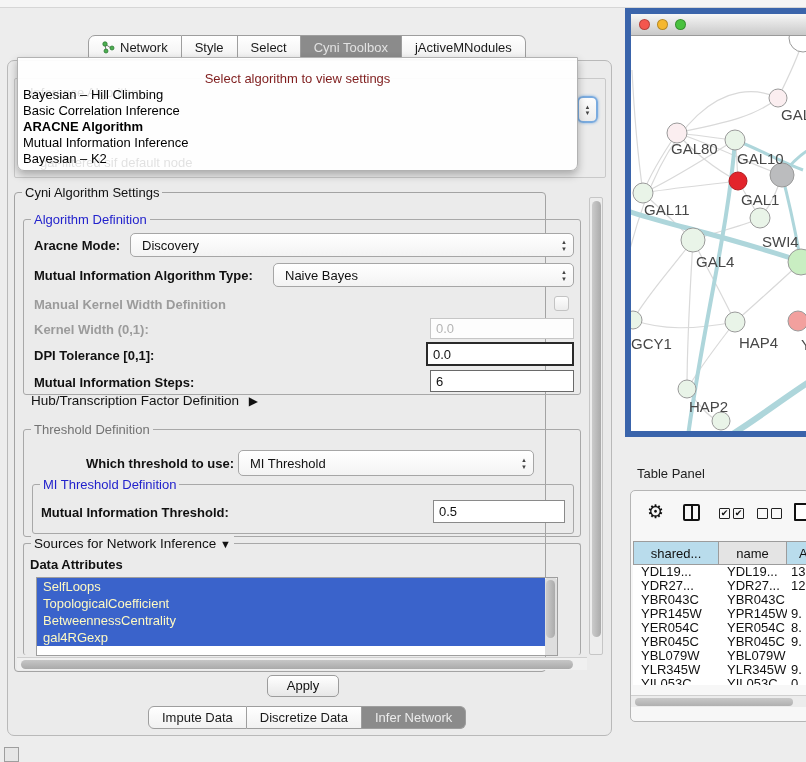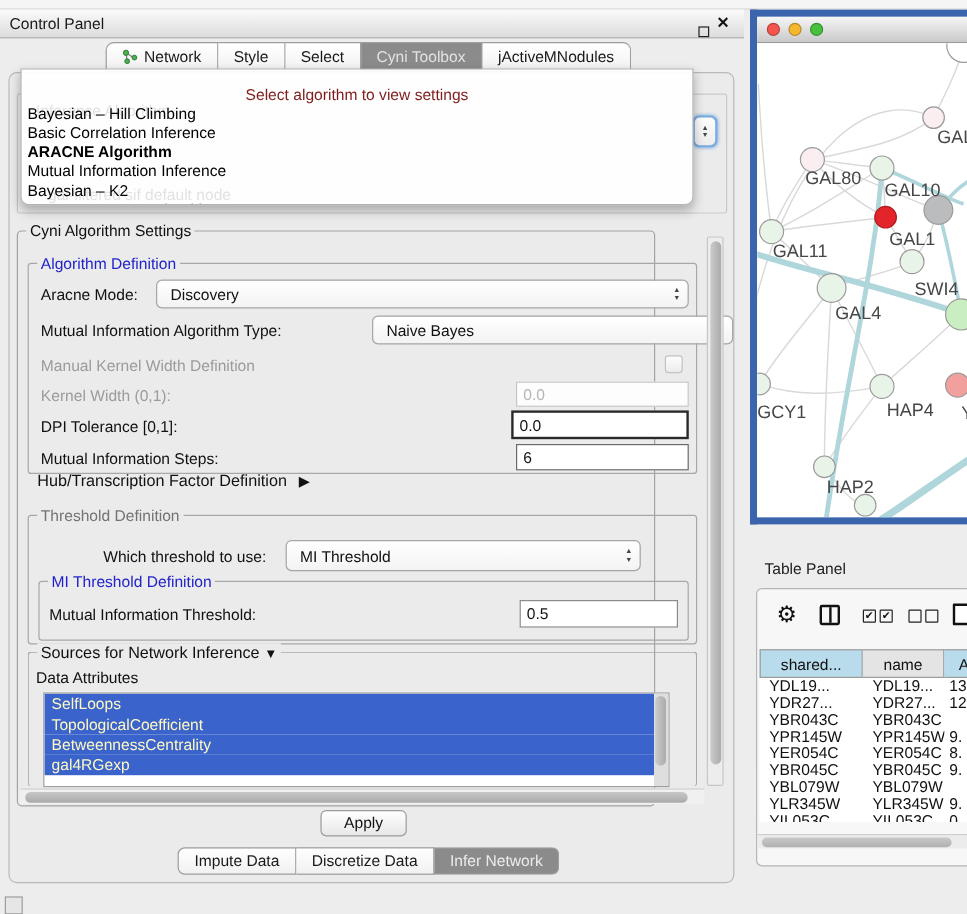--- a/index.html
+++ b/index.html
@@ -42,21 +42,21 @@
   .ghost { position:absolute; color:#333; opacity:0.14; white-space:nowrap; }
 
   
   .groupbox { position:absolute; border:1px solid #a8a8a8; border-radius:3px; }
   .legend { position:absolute; top:-8px; left:7px; background:#ebebeb; padding:0 3px; line-height:15px; white-space:nowrap; }
   .legend.blue { color:#2222cc; }
   .legend.green { color:#737373; }
 
   #settings { left:14px; top:192px; width:532px; height:480px; border:1px solid #a3a3a3; border-radius:4px; }
 
-  .lbl { position:absolute; font-weight:normal; white-space:nowrap; }
+  .lbl { position:absolute; font-weight:bold; white-space:nowrap; }
   .lbl.dis { color:#9b9b9b; }
 
   .combo { position:absolute; background:linear-gradient(#ffffff,#f3f3f3); border:1px solid #a6a6a6; border-radius:5px;
     display:flex; align-items:center; }
   .combo-text { padding-left:11px; flex:1; white-space:nowrap; }
   .stepper { width:18px; display:flex; flex-direction:column; align-items:center; justify-content:center; gap:1px; }
 
   .field { position:absolute; background:#ffffff; border:1px solid #6a6a6a; text-align:right; padding:0 5px;
     display:flex; align-items:center; justify-content:flex-start; }
   .field.dis { border:1px solid #c6c6c6; background:#fdfdfd; color:#b5b5b5; }
@@ -115,25 +115,20 @@
 
   #bl-square { left:4px; top:747px; width:15px; height:15px; border:1px solid #9e9e9e; background:#e6e6e6; }
 </style>
 </head>
 <body>
 
 <div id="screen">
 
   <div class="abs" id="app-top-strip"></div>
 
-  <div class="abs" id="cp-titlebar">
-    <span class="abs" id="cp-title">Control Panel</span>
-    <span class="abs" id="cp-float"></span>
-    <span class="abs" id="cp-close">✕</span>
-  </div>
 
   <div class="abs" id="tabbar">
     <div class="tab">
       <svg width="13" height="13" viewBox="0 0 13 13">
         <line x1="3" y1="3" x2="9" y2="7" stroke="#7a7a7a" stroke-width="1"></line>
         <line x1="3" y1="3" x2="4" y2="10" stroke="#7a7a7a" stroke-width="1"></line>
         <circle cx="3" cy="3" r="2.2" fill="#4caf50" stroke="#2c7a33" stroke-width="0.8"></circle>
         <circle cx="10" cy="7" r="2" fill="#4caf50" stroke="#2c7a33" stroke-width="0.8"></circle>
         <circle cx="4" cy="10" r="2" fill="#4caf50" stroke="#2c7a33" stroke-width="0.8"></circle>
       </svg>
@@ -181,21 +176,21 @@
       <span class="lbl" style="left:10px; top:18px;">Aracne Mode:</span>
       <div class="combo" style="left:106px; top:13px; width:444px; height:24px;">
         <span class="combo-text">Discovery</span>
         <span class="stepper">
           <span class="spin">▲</span>
           <span class="spin">▼</span>
         </span>
       </div>
 
       <span class="lbl" style="left:10px; top:48px;">Mutual Information Algorithm Type:</span>
-      <div class="combo" style="left:249px; top:43px; width:301px; height:24px;margin-left:37px;">
+      <div class="combo" style="left:249px; top:43px; width:301px; height:24px;">
         <span class="combo-text">Naive Bayes</span>
         <span class="stepper">
           <span class="spin">▲</span>
           <span class="spin">▼</span>
         </span>
       </div>
 
       <span class="lbl dis" style="left:10px; top:77px;">Manual Kernel Width Definition</span>
       <div class="checkbox" style="left:530px; top:76px;"></div>
 

